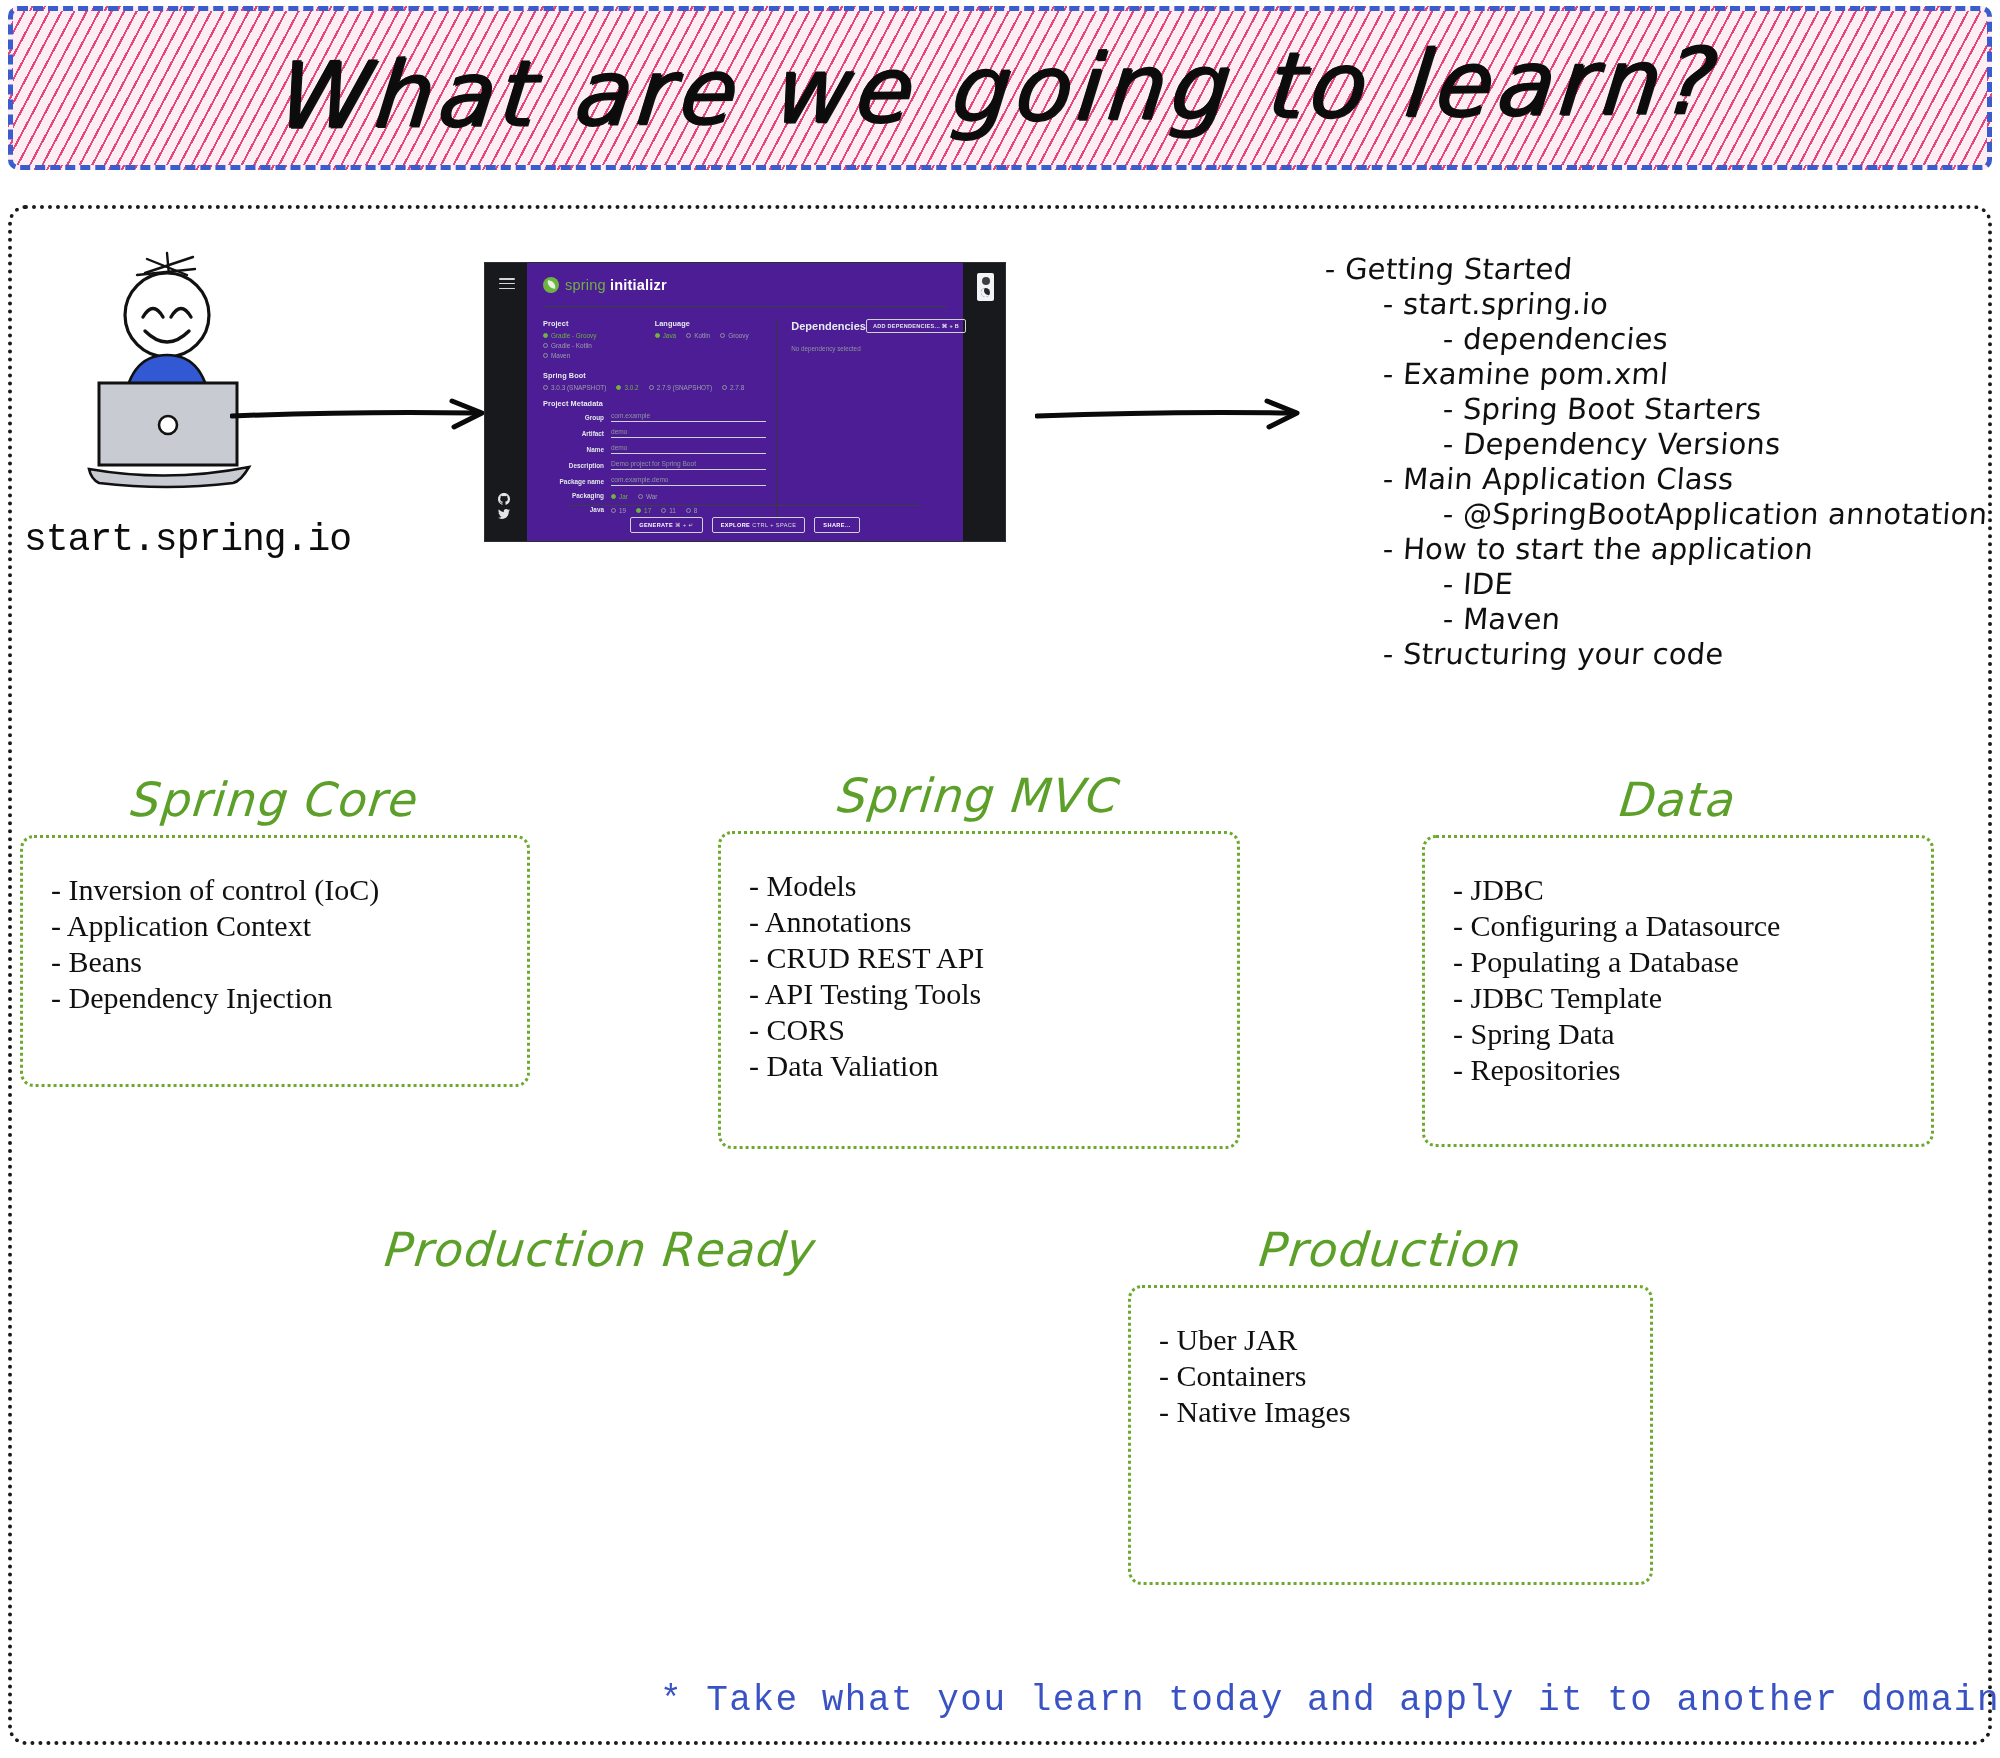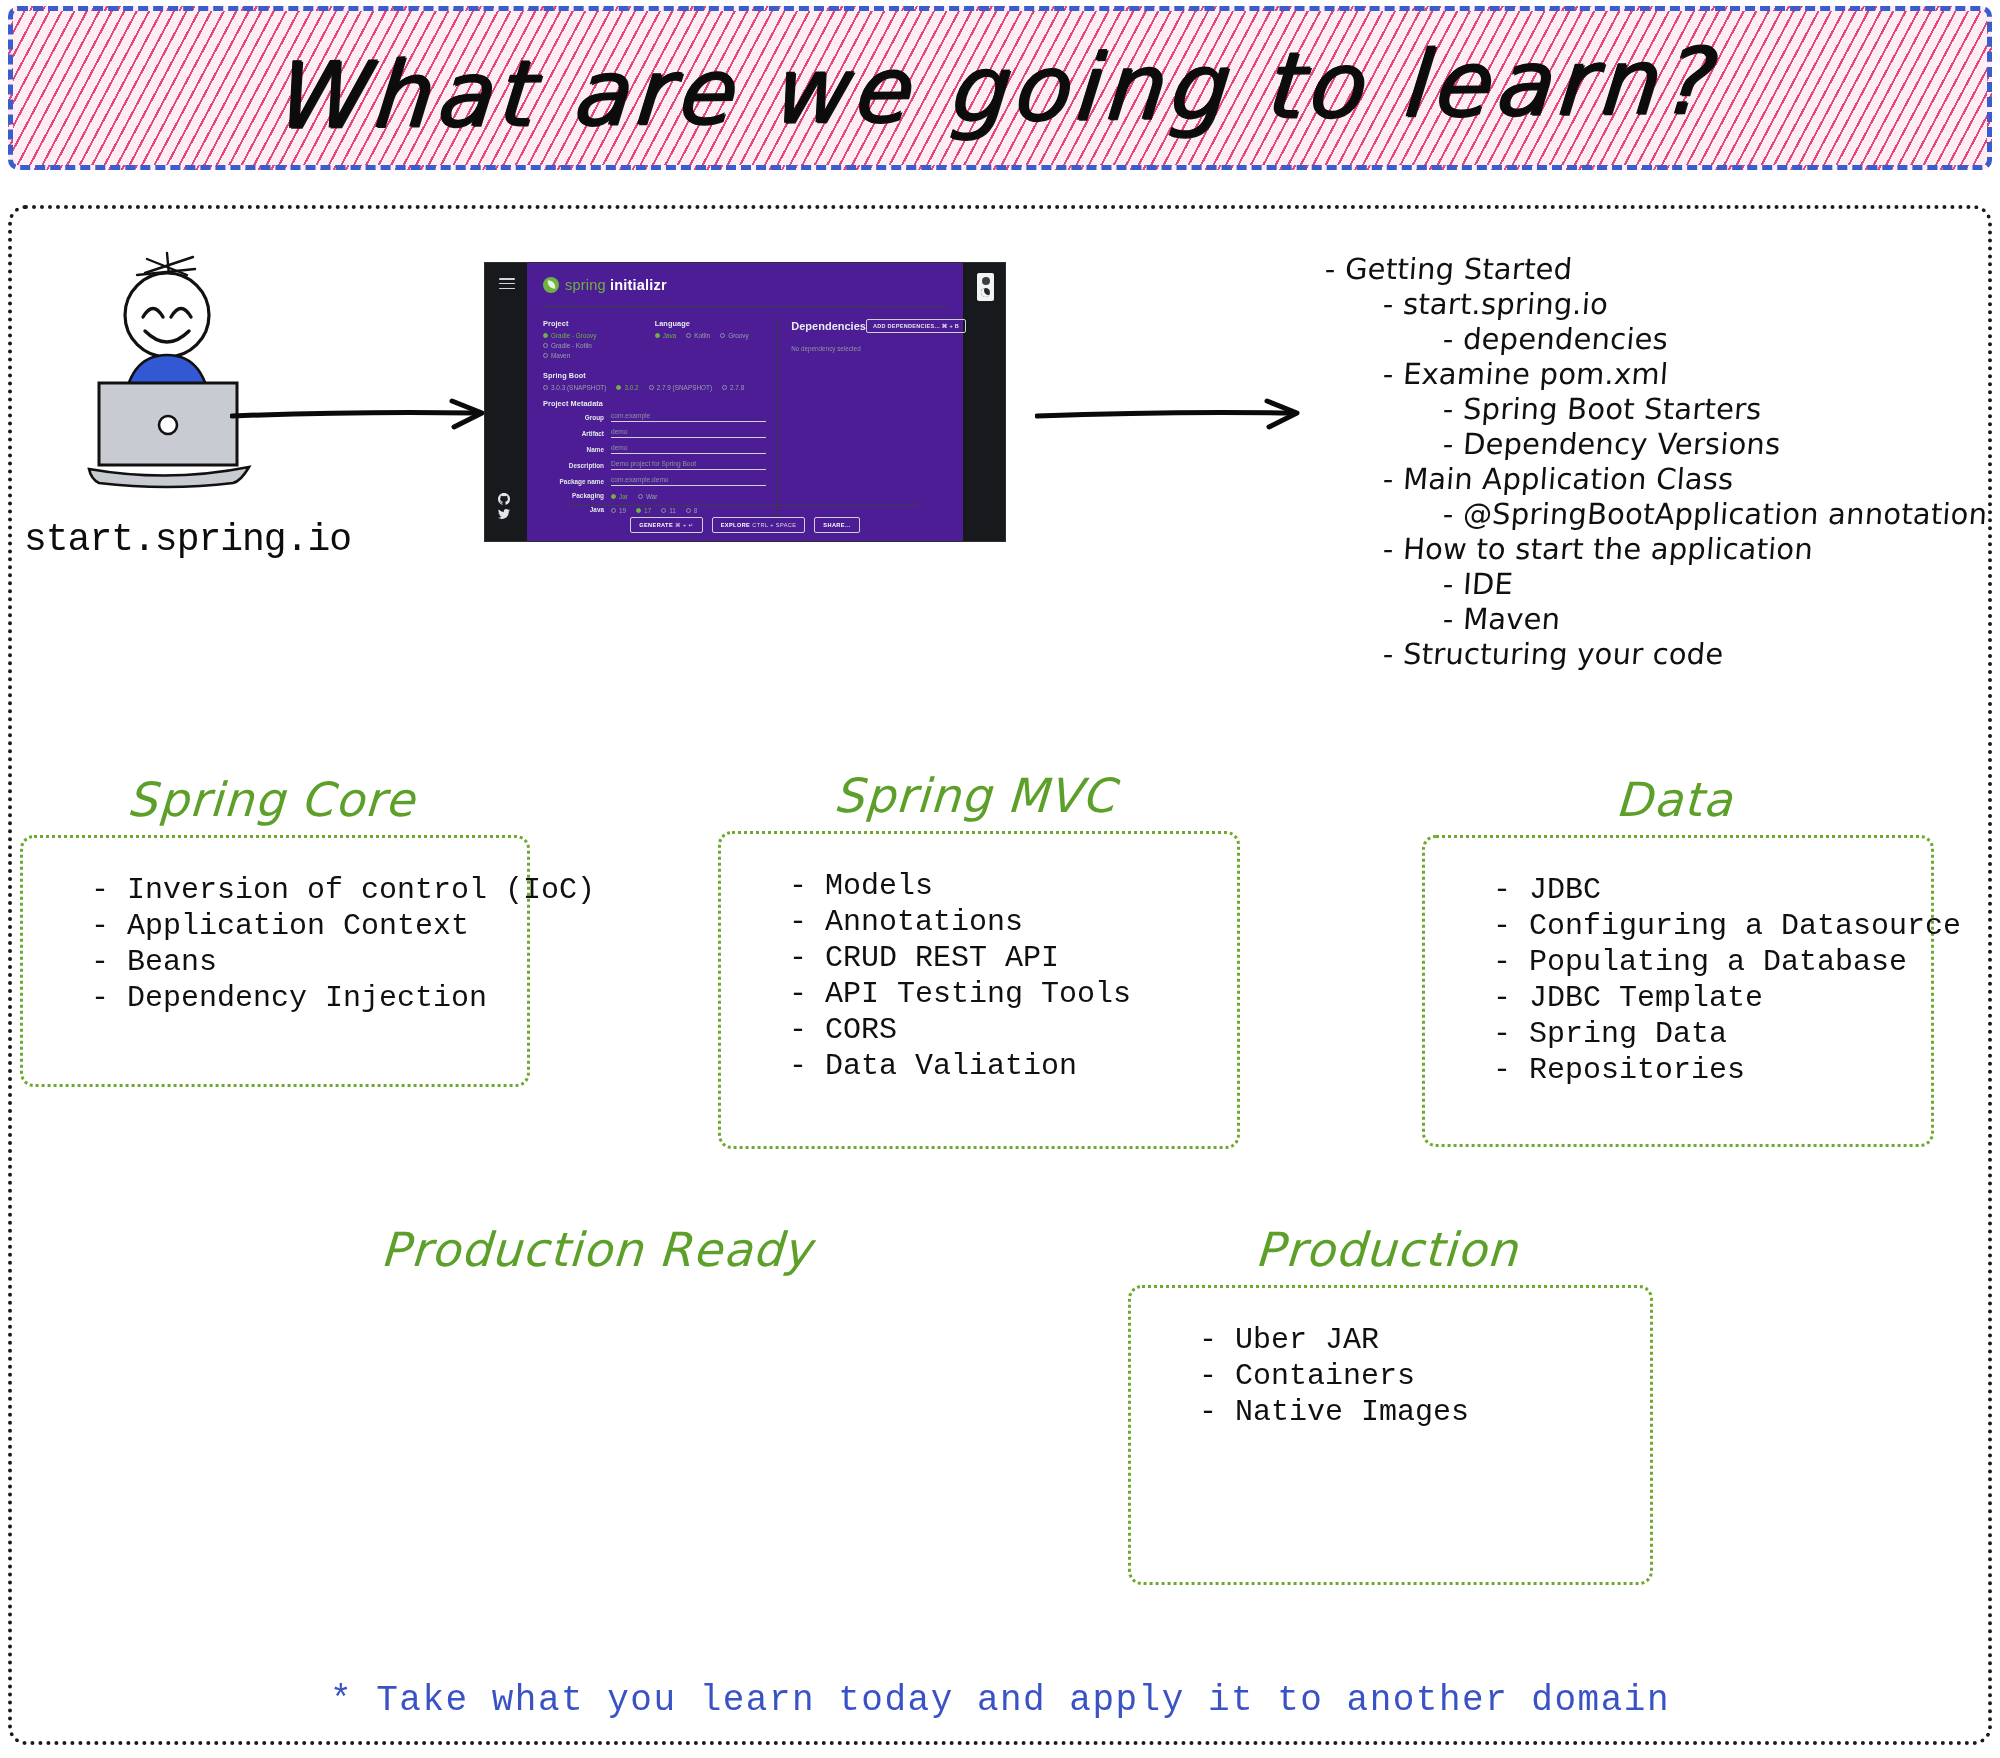--- a/index.html
+++ b/index.html
@@ -155,44 +155,43 @@
     text-align: center;
     margin-bottom: 8px;
   }
   .card-box {
     border: 3px dotted #6ea82e;
     border-radius: 14px;
     padding: 34px 28px 20px 28px;
   }
   .card-box ul { list-style: none; }
   .card-box li {
-    font-family: Liberation Mono, monospace;
+    font-family: Liberation Serif, serif;
     font-size: 30px;
     line-height: 36px;
     color: #101010;
     white-space: nowrap;
-    margin-left: 40px;
   }
 
   
   #card-spring-core   { left: 20px;   top: 772px; width: 510px; }
   #card-spring-core .card-box { height: 252px; }
   #card-spring-mvc    { left: 718px;  top: 768px; width: 522px; }
   #card-spring-mvc .card-box { height: 318px; }
   #card-data          { left: 1422px; top: 772px; width: 512px; }
   #card-data .card-box { height: 312px; }
   #card-production-ready { left: 338px; top: 1222px; width: 525px; }
   #card-production-ready .card-box { height: 300px; }
   #card-production    { left: 1128px; top: 1222px; width: 525px; }
   #card-production .card-box { height: 300px; }
 
   
   .footnote {
     position: absolute; left: 0; right: 0; top: 1680px;
-    text-align: center;
+    text-align: right;
     font-family: "Liberation Mono", monospace;
     font-size: 36px;
     color: #3a53c4;
     letter-spacing: 1.5px;
     white-space: nowrap;
   }
 </style>
 </head>
 <body>
 

